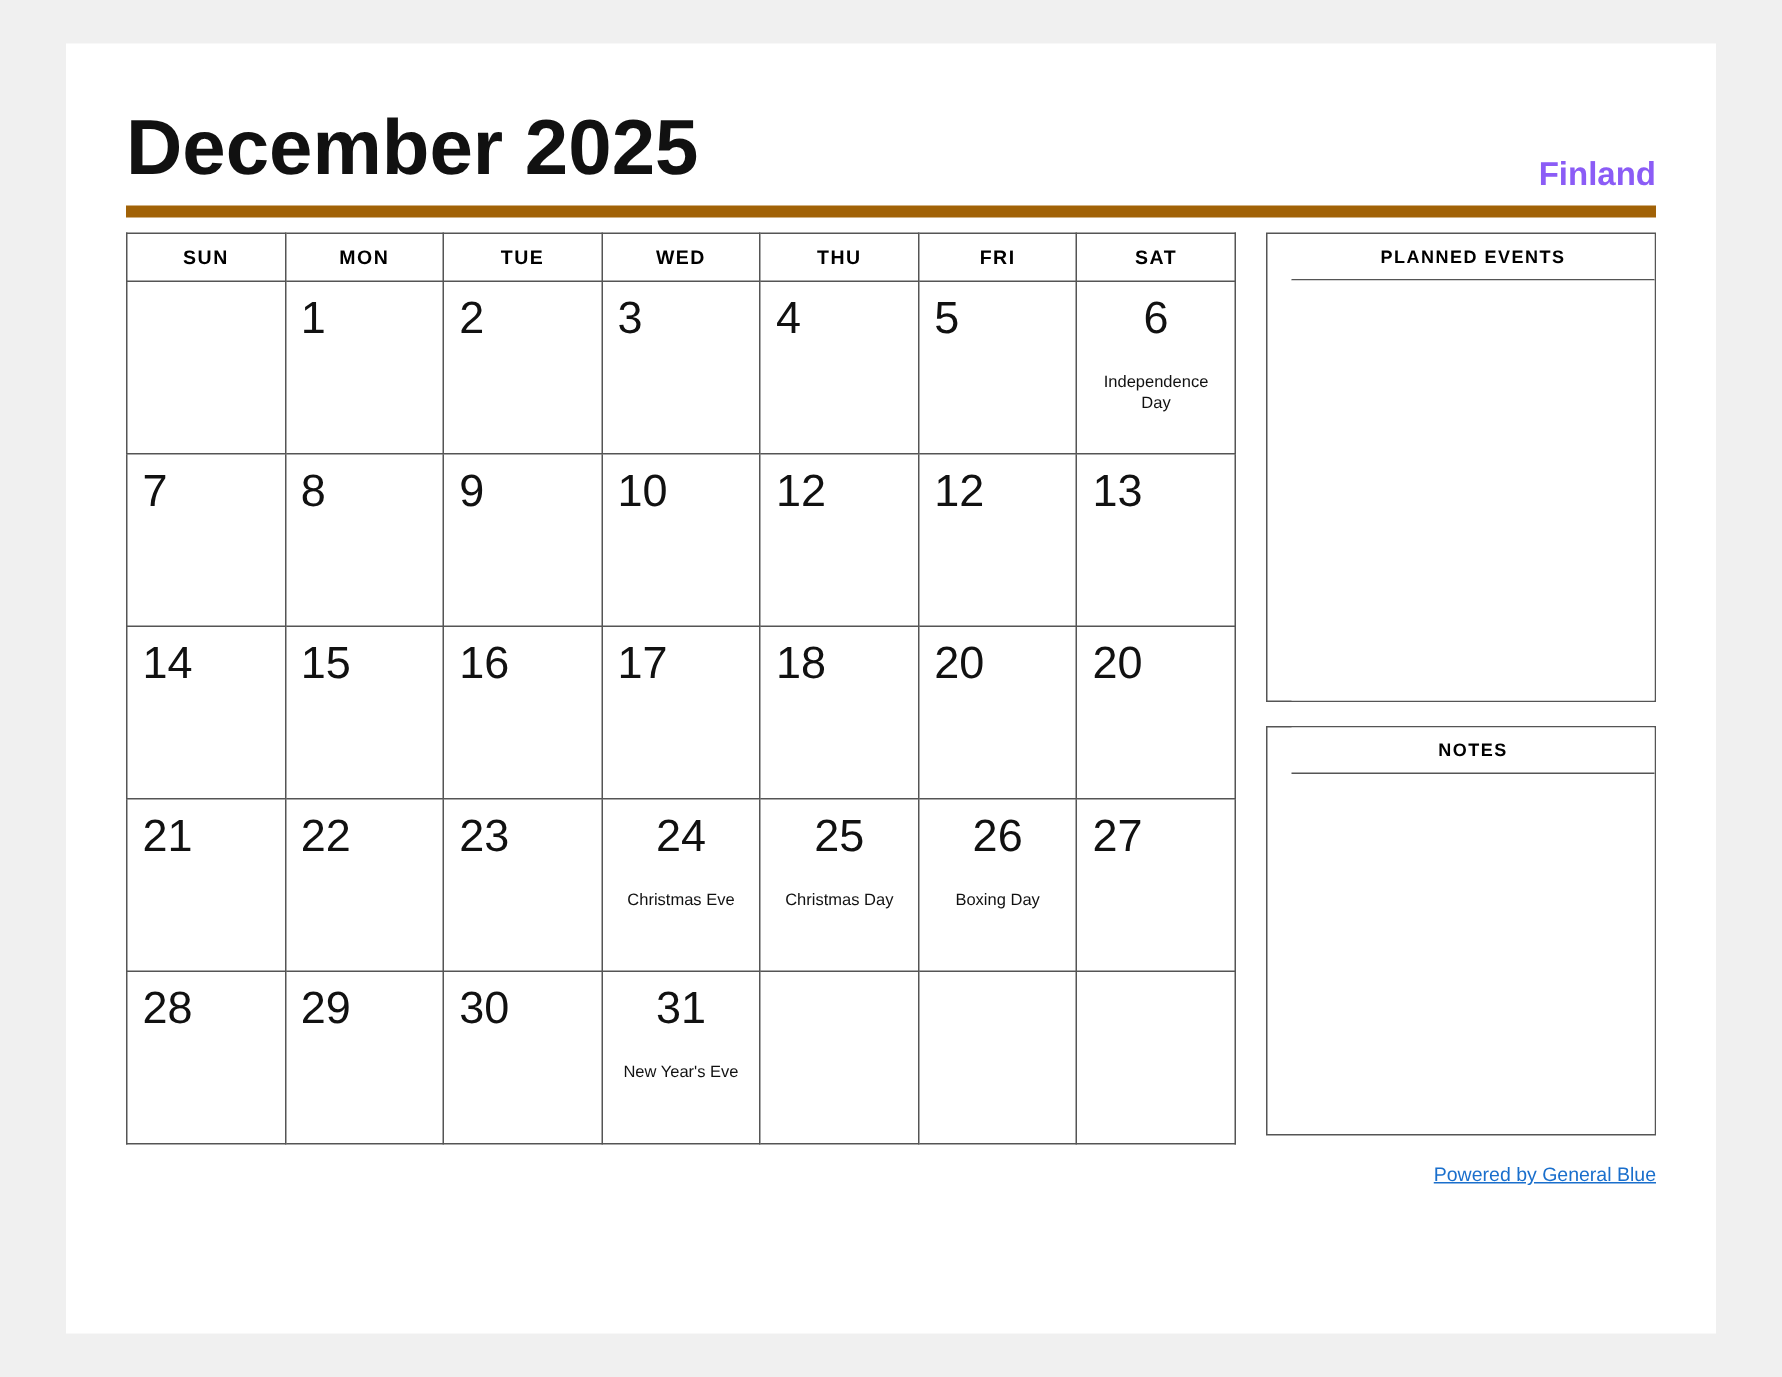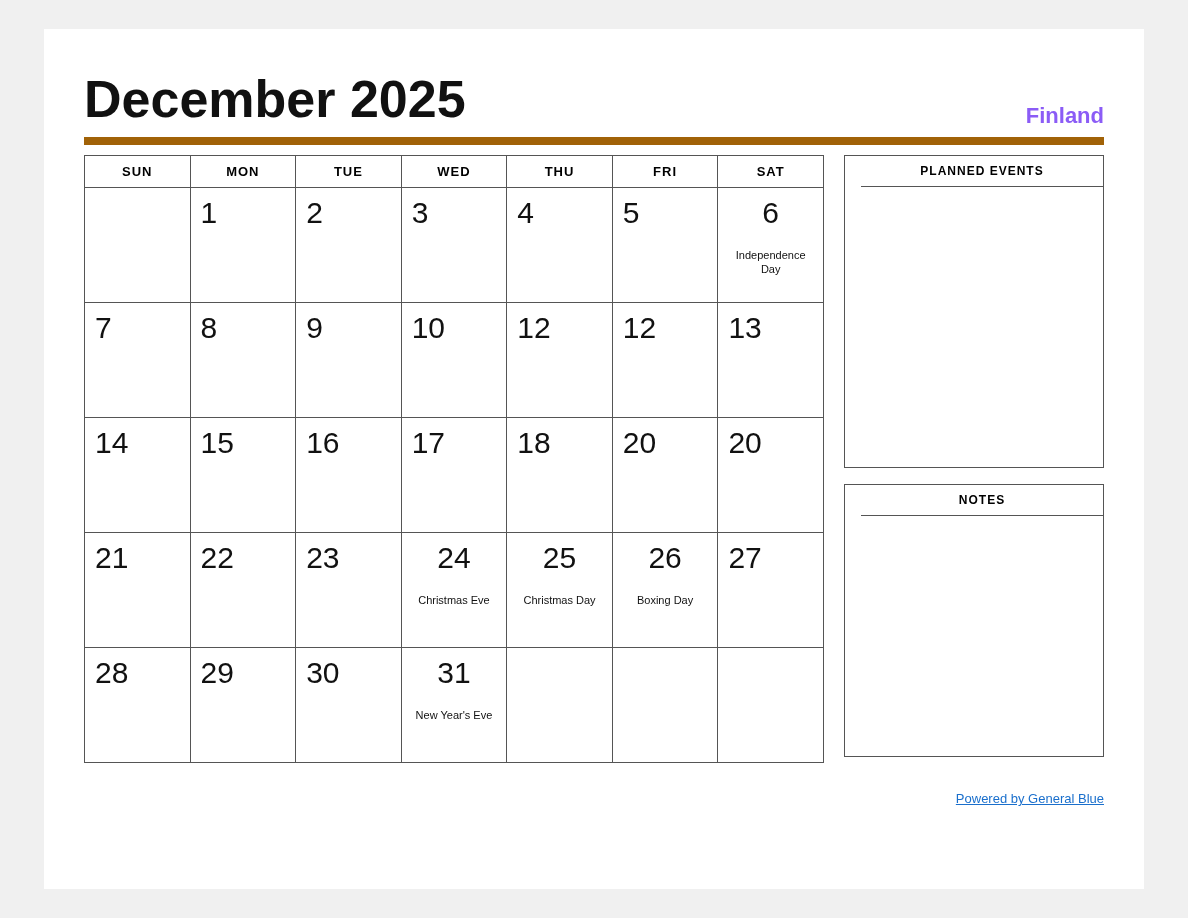--- a/index.html
+++ b/index.html
@@ -115,21 +115,21 @@
     .sidebar-box-body {
       height: 280px;
       background: white;
     }
     .sidebar-box-notes-body {
       height: 240px;
       background: white;
     }
     .powered-by {
       text-align: right;
-      margin-top: 28px;
+      margin-top: 12px;
       font-size: 13px;
     }
     .powered-by a {
       color: #1a6fcc;
       text-decoration: underline;
     }
   </style>
 </head>
 <body>
 

